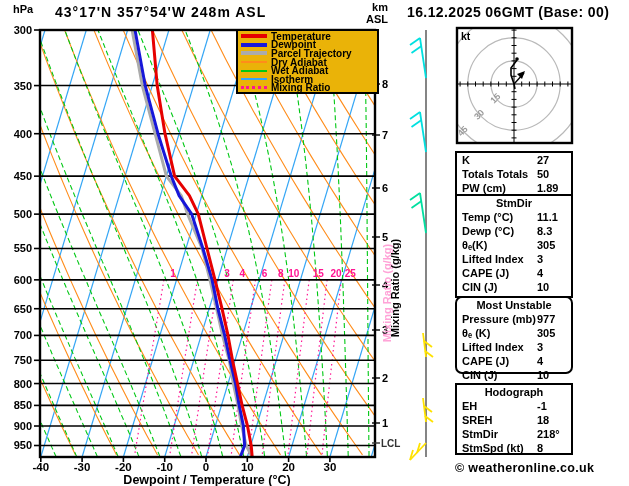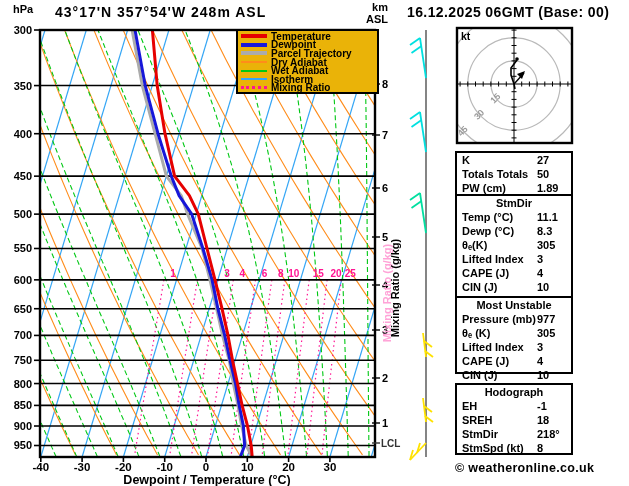--- a/index.html
+++ b/index.html
@@ -379,21 +379,21 @@
     <div class="srow">
         <span class="slabel">CAPE (J)</span>
         <span class="svalue">4</span>
       </div>
     <div class="srow">
         <span class="slabel">CIN (J)</span>
         <span class="svalue">10</span>
       </div>
   </div>
 
-  <div class="statbox" id="box3" style="top:296px;height:78px;">
+  <div class="statbox" id="box3" style="top:296px;height:78px;border-radius:7px;">
     <div class="stitle">Most Unstable</div>
     <div class="srow">
         <span class="slabel">Pressure (mb)</span>
         <span class="svalue">977</span>
       </div>
     <div class="srow">
         <span class="slabel">θₑ (K)</span>
         <span class="svalue">305</span>
       </div>
     <div class="srow">

